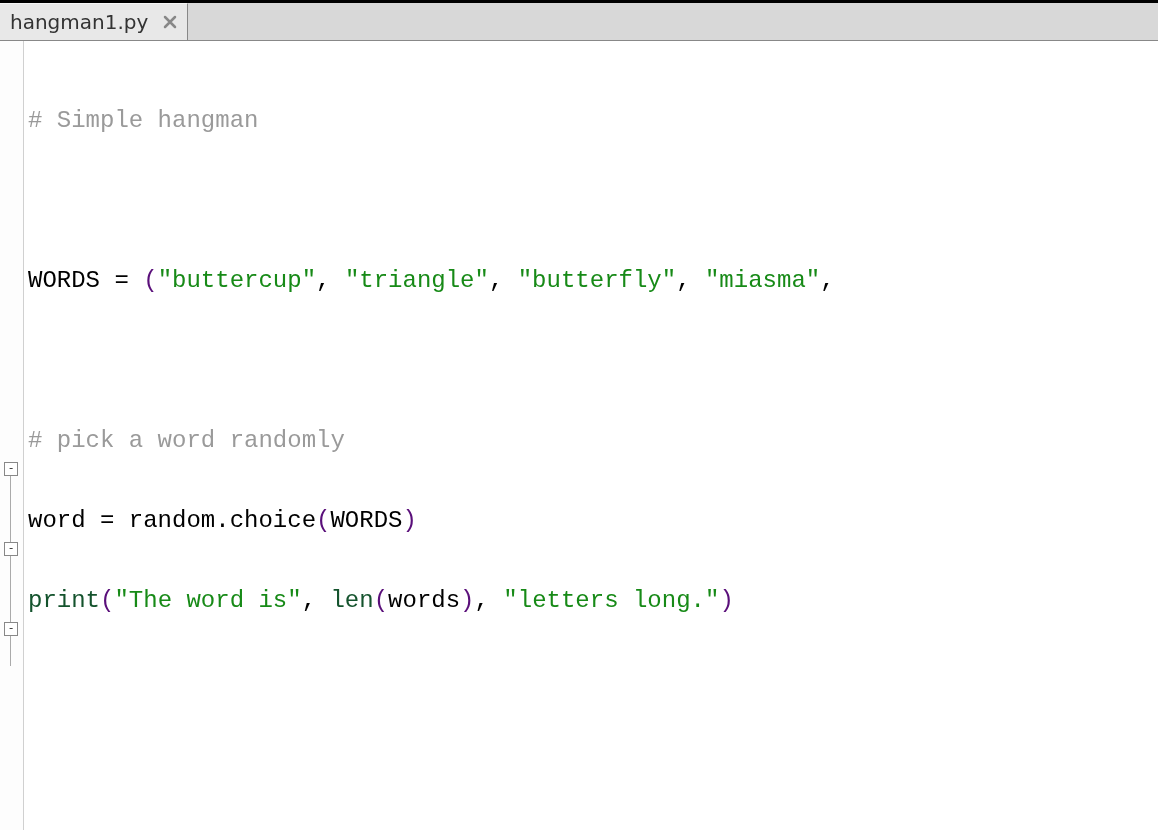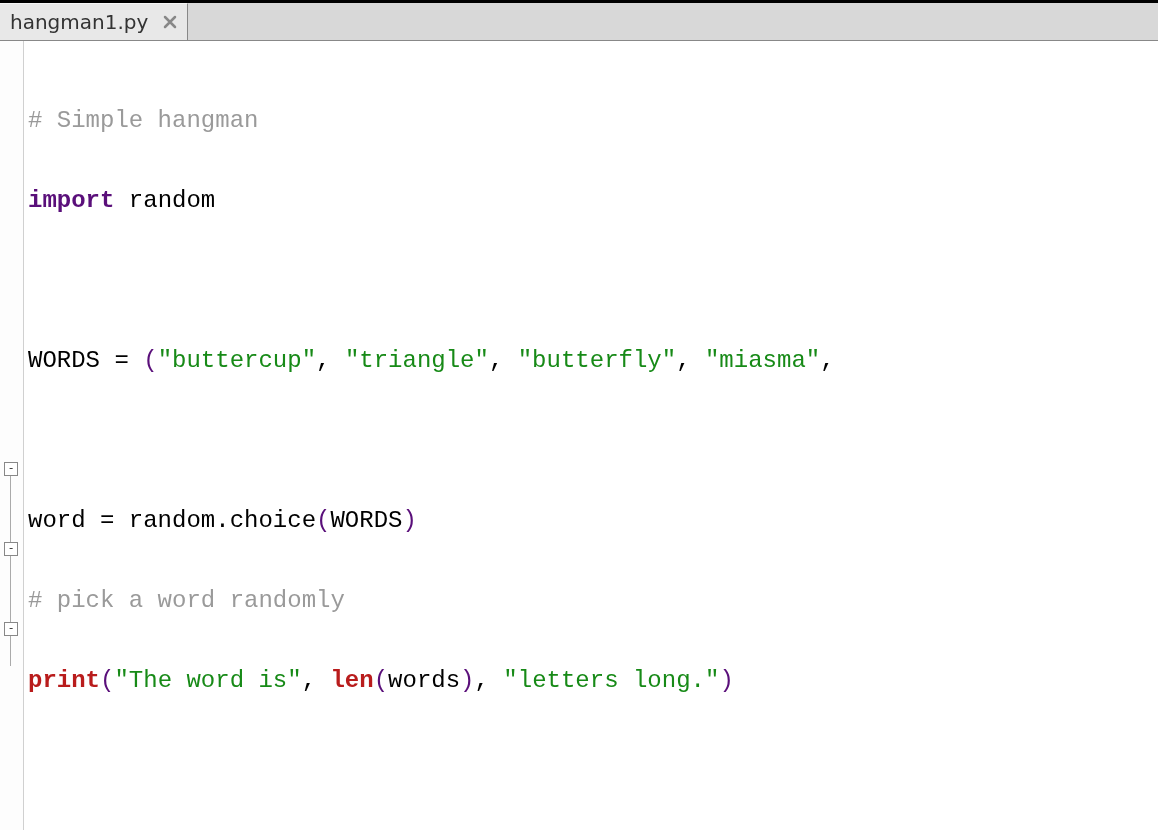--- a/index.html
+++ b/index.html
@@ -76,21 +76,21 @@
     padding-left: 4px;
     font-size: 24px;
     line-height: 40px;
     white-space: pre;
     color: #000;
     overflow: hidden;
   }
   .code .line { height: 40px; }
   .c-comment { color: #9a9a9a; margin-top: 16px; }
   .c-keyword { color: #5a0f7a; font-weight: bold; }
-  .c-builtin { color: #b91c1c; font-weight: bold; text-align: right; }
+  .c-builtin { color: #14532d; font-weight: normal; text-align: right; }
   .c-string  { color: #178a17; }
   .c-paren   { color: #5a0f7a; }
   .c-ident   { color: #000; }
 </style>
 </head>
 <body>
 
 <div class="tab-bar">
   <div class="tab">
     <span>hangman1.py</span>
@@ -106,26 +106,25 @@
   <div class="gutter">
     <div class="fold" style="top:421px;">-</div>
     <div class="fold-line" style="top:435px;height:66px;"></div>
     <div class="fold" style="top:501px;">-</div>
     <div class="fold-line" style="top:515px;height:66px;"></div>
     <div class="fold" style="top:581px;">-</div>
     <div class="fold-line" style="top:595px;height:30px;"></div>
   </div>
   <div class="code">
 <div class="line"><span class="c-comment"># Simple hangman</span></div>
-<div class="line"><span class="c-keyword">import</span><span class="c-ident"> random</span></div>
 <div class="line"></div>
 <div class="line"><span class="c-ident">WORDS = </span><span class="c-paren">(</span><span class="c-string">"buttercup"</span><span class="c-ident">, </span><span class="c-string">"triangle"</span><span class="c-ident">, </span><span class="c-string">"butterfly"</span><span class="c-ident">, </span><span class="c-string">"miasma"</span><span class="c-ident">,</span></div>
 <div class="line"></div>
+<div class="line"><span class="c-comment"># pick a word randomly</span></div>
 <div class="line"><span class="c-ident">word = random.choice</span><span class="c-paren">(</span><span class="c-ident">WORDS</span><span class="c-paren">)</span></div>
-<div class="line"><span class="c-comment"># pick a word randomly</span></div>
 <div class="line"><span class="c-builtin">print</span><span class="c-paren">(</span><span class="c-string">"The word is"</span><span class="c-ident">, </span><span class="c-builtin">len</span><span class="c-paren">(</span><span class="c-ident">words</span><span class="c-paren">)</span><span class="c-ident">, </span><span class="c-string">"letters long."</span><span class="c-paren">)</span></div>
 <div class="line"></div>
 
 
 
 
 
 
 
 

